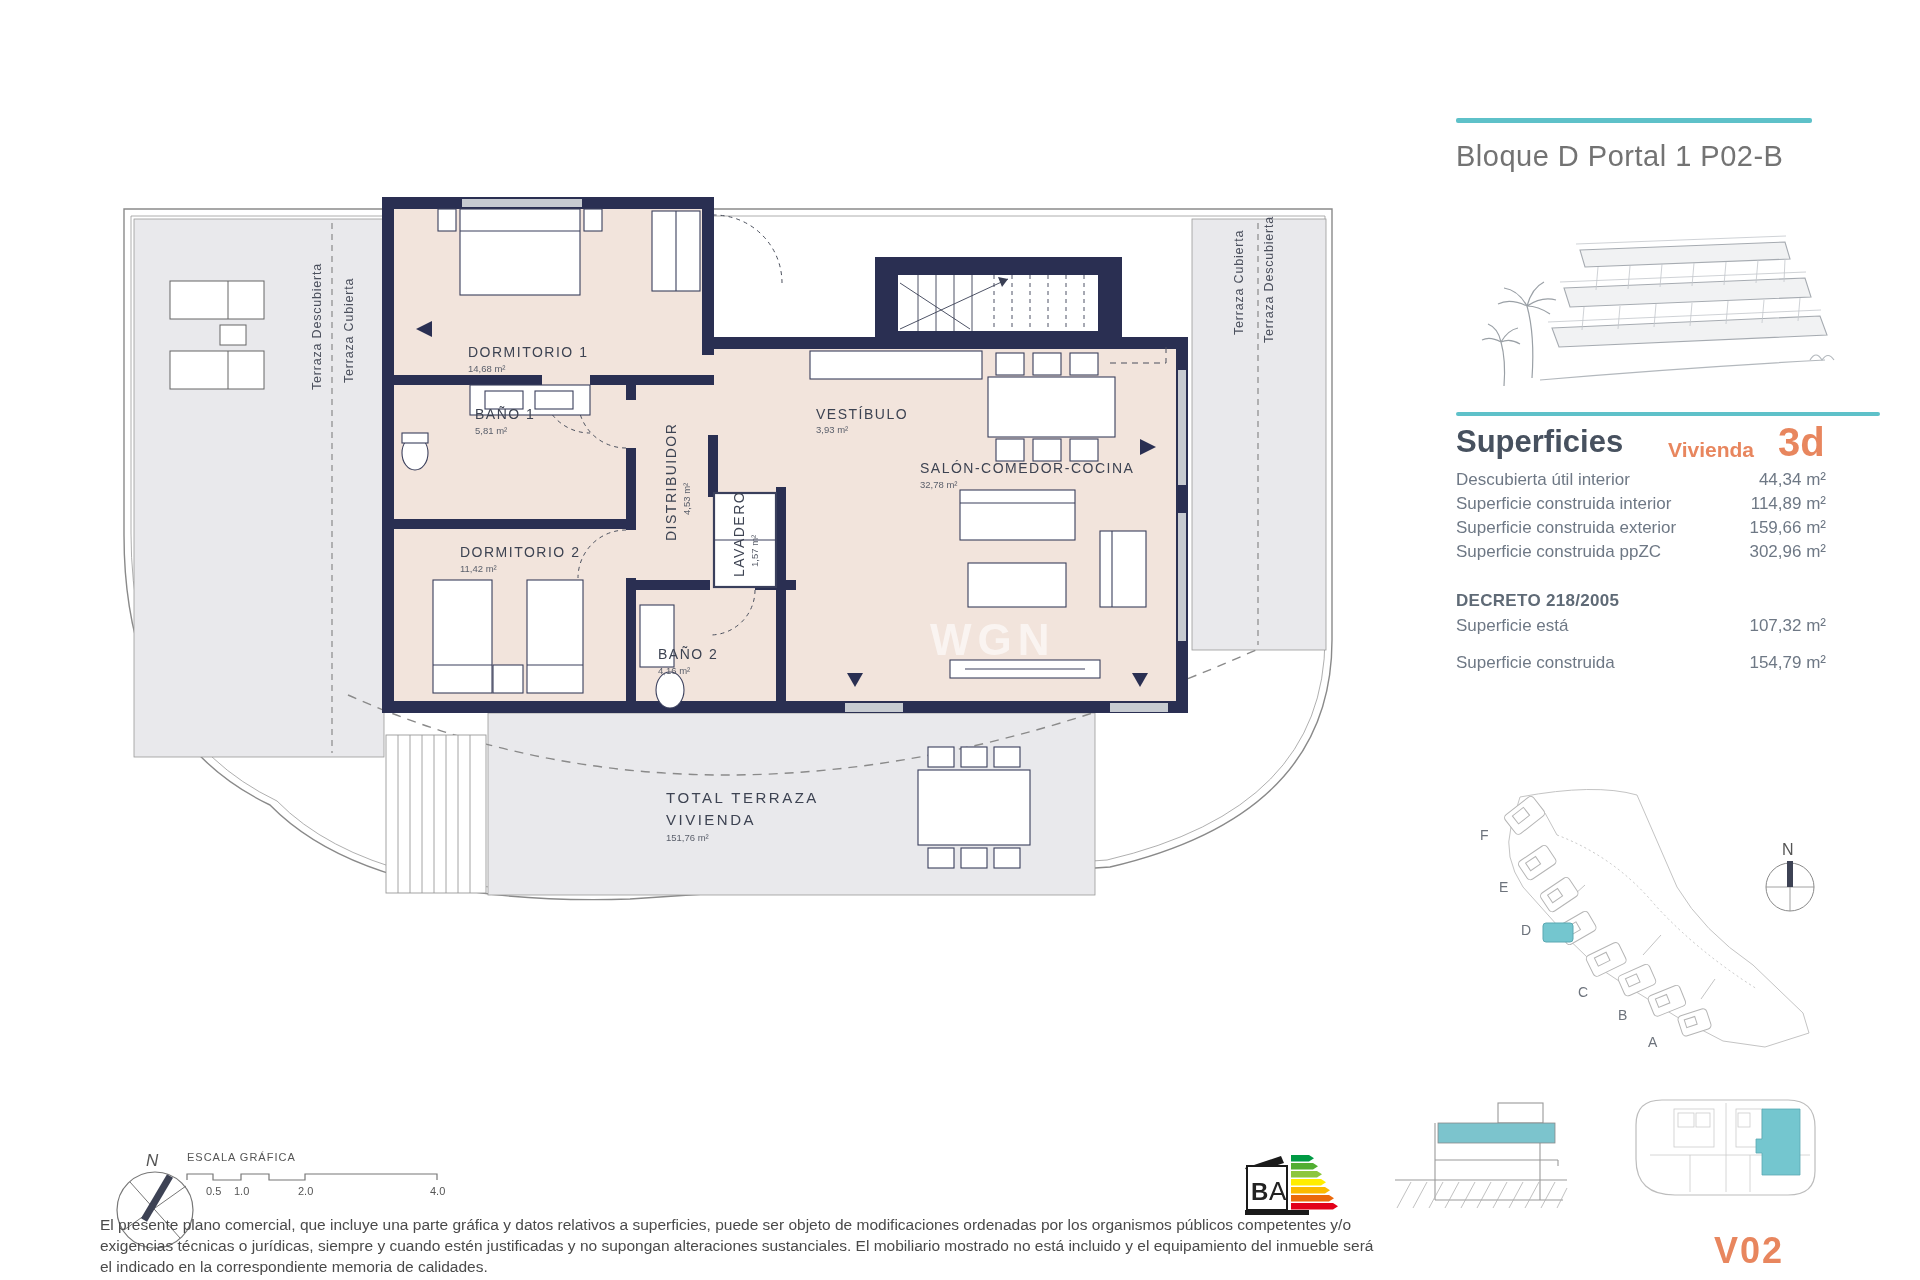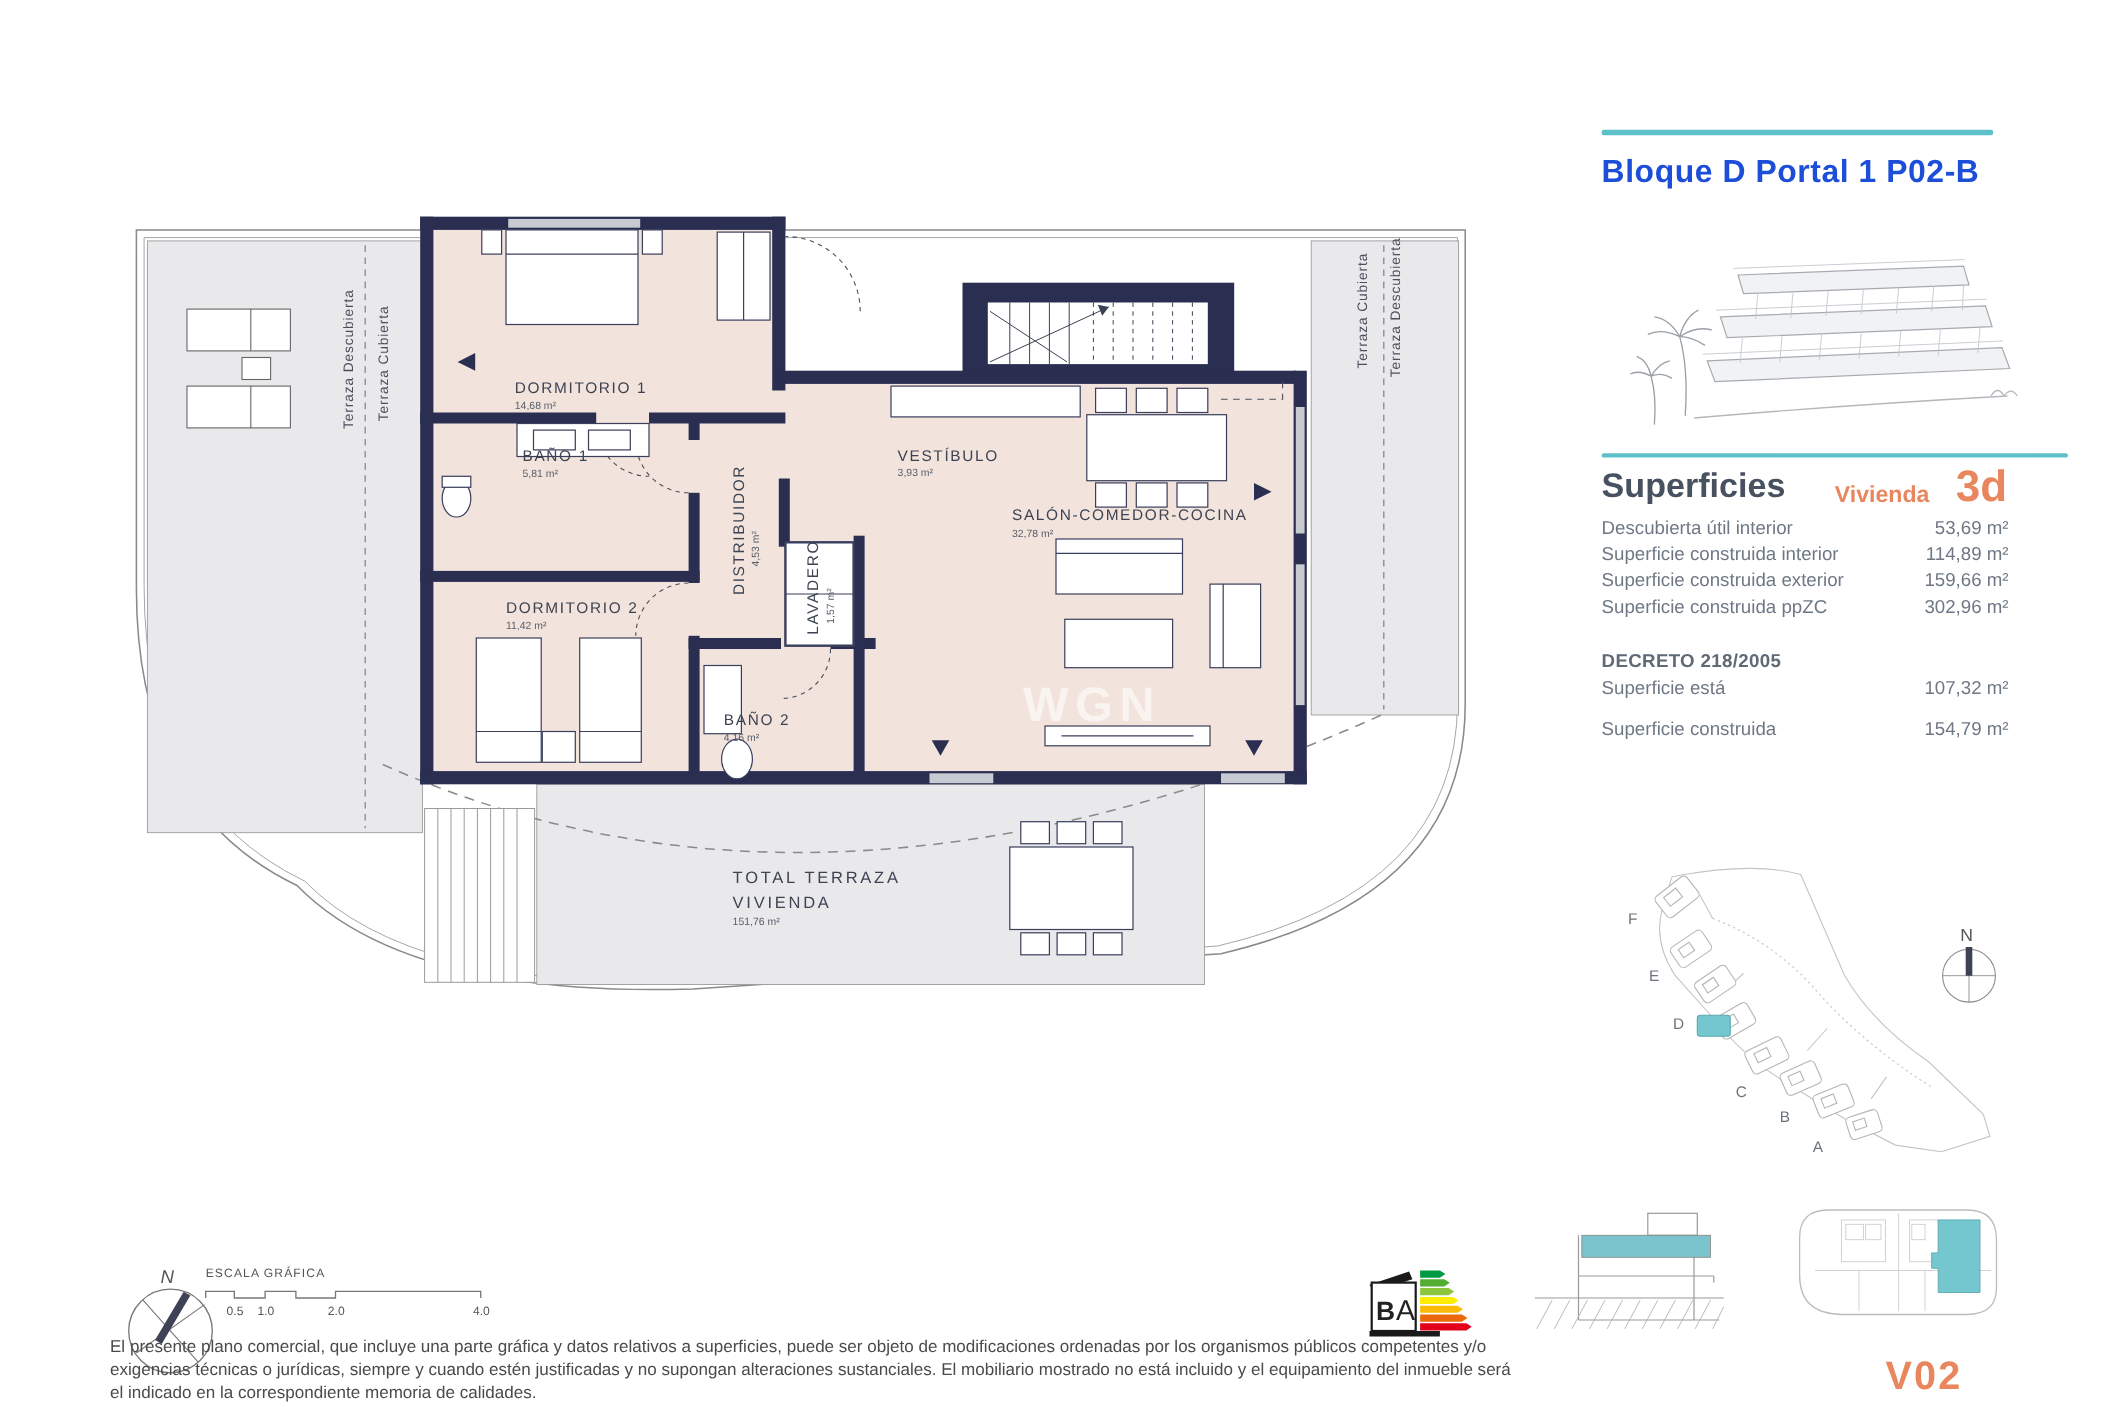--- a/index.html
+++ b/index.html
@@ -1,20 +1,20 @@
 <!DOCTYPE html>
 <html><head>
 <meta charset="utf-8">
 <style>
   html,body{margin:0;padding:0;background:#fff;}
   body{font-family:"Liberation Sans",sans-serif;width:1920px;height:1280px;position:relative;overflow:hidden;color:#3d4352;}
   .abs{position:absolute;}
   
   .teal-rule{background:#5ec1c9;border-radius:2px;}
-  #panel-title{left:1456px;top:140px;font-size:29px;font-weight:700;color:#1d4ed8;letter-spacing:.5px;}
+  #panel-title{left:1456px;top:140px;font-size:29px;font-weight:400;color:#737373;letter-spacing:.5px;}
   #superficies-head{left:1456px;top:424px;font-size:31px;font-weight:700;color:#47515f;}
   #vivienda-label{left:1668px;top:438px;font-size:21px;font-weight:600;color:#e8865e;}
   #vivienda-type{left:1778px;top:420px;font-size:40px;font-weight:700;color:#e8865e;}
   .srow{position:absolute;left:1456px;width:370px;height:25px;font-size:17px;color:#6e7885;}
   .srow .lab{float:left;}
   .srow .val{float:right;}
   #decreto-head{left:1456px;top:591px;font-size:17px;font-weight:600;color:#5f6a76;letter-spacing:.3px;text-align:center;}
   #unit-code{left:1714px;top:1230px;font-size:36px;font-weight:700;color:#e8865e;letter-spacing:2px;}
   
   .disc{position:absolute;left:100px;white-space:nowrap;font-size:15.5px;color:#4a4a4a;}
@@ -292,21 +292,21 @@
   </g>
 </svg>
 
 <div class="abs teal-rule" style="left:1456px;top:412px;width:424px;height:4px;"></div>
 <div class="abs" id="superficies-head">Superficies</div>
 <div class="abs" id="vivienda-label">Vivienda</div>
 <div class="abs" id="vivienda-type">3d</div>
 
 <div class="srow" style="top:470px;">
     <span class="lab">Descubierta útil interior</span>
-    <span class="val">53,69 m²</span>
+    <span class="val">44,34 m²</span>
   </div>
 <div class="srow" style="top:494px;">
     <span class="lab">Superficie construida interior</span>
     <span class="val">114,89 m²</span>
   </div>
 <div class="srow" style="top:518px;">
     <span class="lab">Superficie construida exterior</span>
     <span class="val">159,66 m²</span>
   </div>
 <div class="srow" style="top:542px;">

